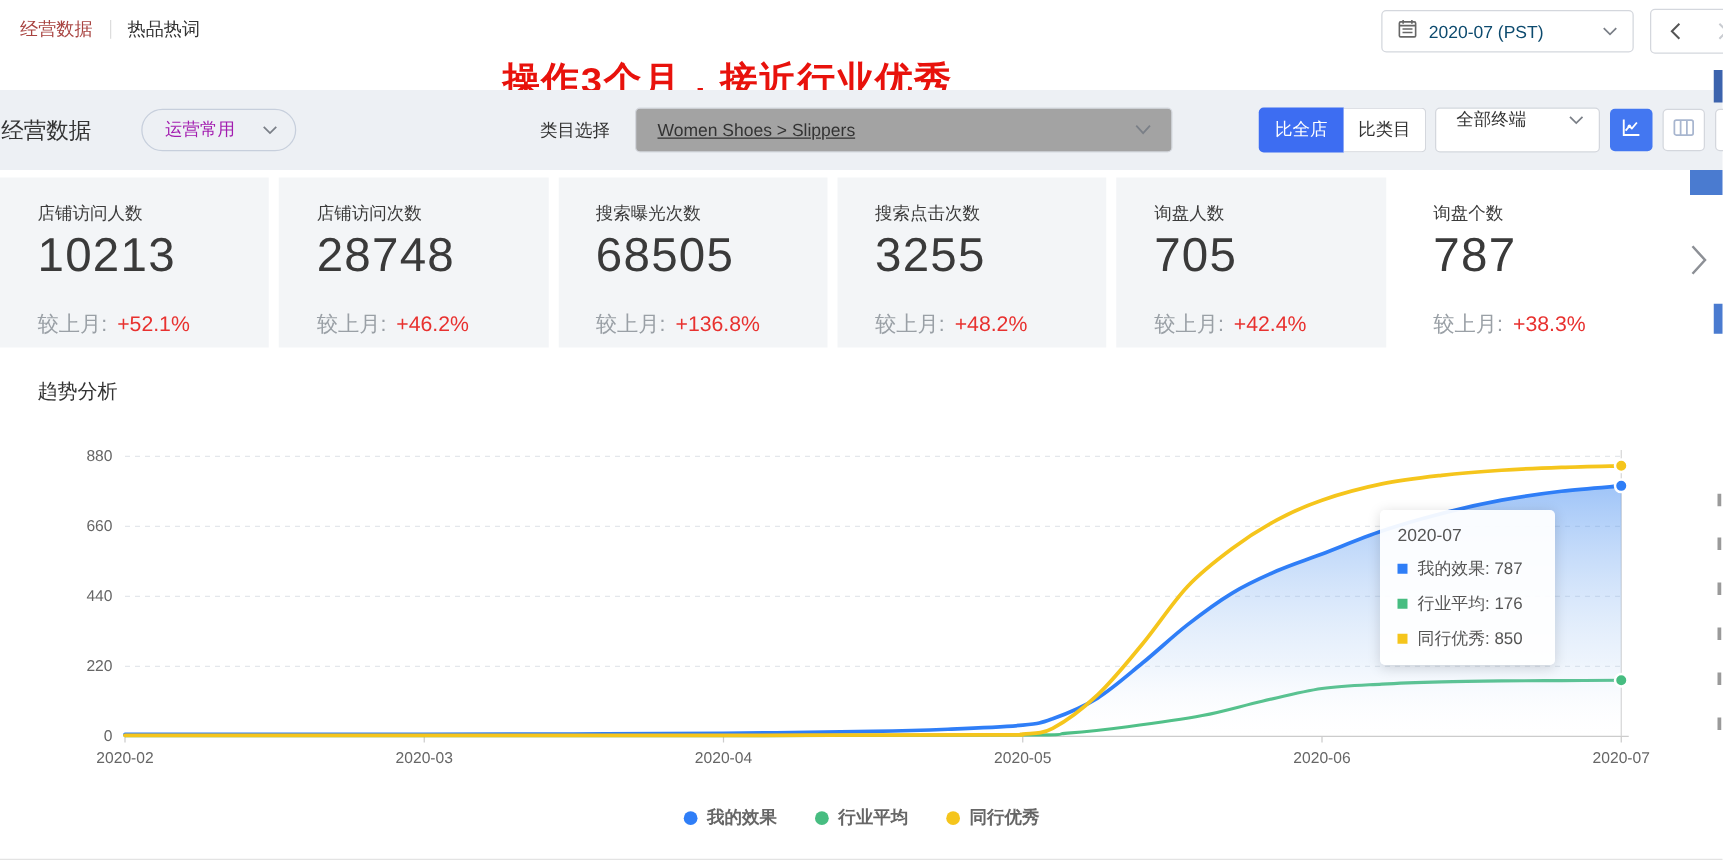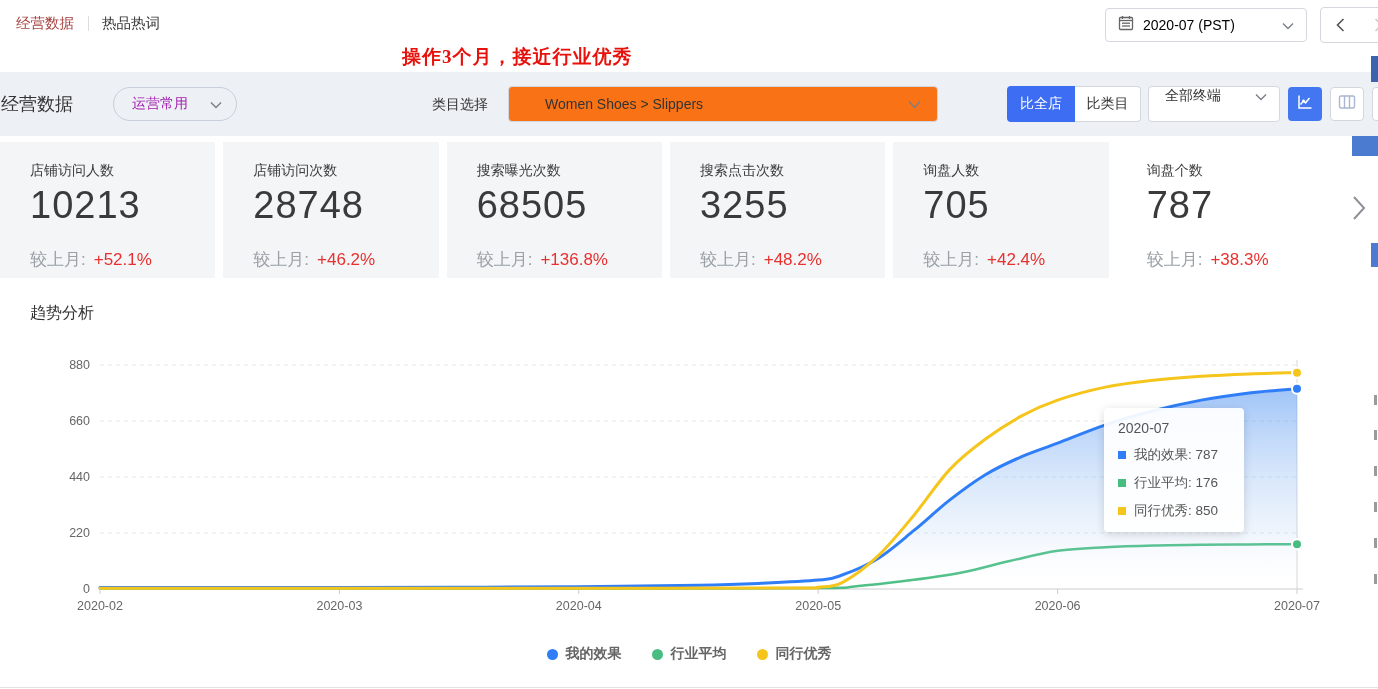--- a/index.html
+++ b/index.html
@@ -6,38 +6,38 @@
   html,body { width:1378px; height:689px; overflow:hidden; background:#fff;
     font-family:"Liberation Sans","DejaVu Sans",sans-serif; color:#333; }
   
   #topbar { position:absolute; left:0; top:0; width:1378px; height:48px; background:#fff; }
   .tab { position:absolute; top:14px; font-size:14.5px; cursor:pointer; }
   #tab-main { left:16px; color:#a84340; }
   #tab-divider { position:absolute; left:88px; top:16px; width:1px; height:15px; background:#ddd; }
   #tab-hot { left:102px; color:#333; }
   #datebox { position:absolute; left:1105px; top:8px; width:202px; height:34px; border:1px solid #d4d7dd;
     border-radius:4px; display:flex; align-items:center; padding:0 12px; background:#fff; cursor:pointer; }
-  #datebox .val { font-size:14px; color:#000000; margin-left:9px; }
+  #datebox .val { font-size:14px; color:#0c4a6e; margin-left:9px; }
   #datebox .chev { margin-left:auto; }
   #datenav { position:absolute; left:1320px; top:7px; width:78px; height:36px; border:1px solid #d4d7dd;
     border-radius:4px; display:flex; background:#fff; }
   #datenav .half { flex:1; display:flex; align-items:center; justify-content:center; cursor:pointer; }
   
-  #annotation { position:absolute; left:402px; top:44px; font-family:Liberation Serif, serif;
-    font-size:19px; font-weight:600; color:#e8120c; letter-spacing:1px; }
+  #annotation { position:absolute; left:402px; top:44px; font-family:Liberation Mono, monospace;
+    font-size:30px; font-weight:600; color:#e8120c; letter-spacing:1px; }
   
   #toolband { position:absolute; left:0; top:72px; width:1378px; height:64px; background:#edf0f4; }
   #tool-title { position:absolute; left:1px; top:20px; font-size:18px; color:#333; }
   #preset-pill { position:absolute; left:113px; top:15px; width:124px; height:34px; border:1px solid #c7cfdc;
     border-radius:17px; display:flex; align-items:center; padding:0 14px 0 18px; cursor:pointer; }
   #preset-pill .val { font-size:14px; color:#a21caf; }
   #preset-pill .chev { margin-left:auto; }
   #cat-label { position:absolute; left:432px; top:24px; font-size:14px; color:#333; }
-  #cat-select { position:absolute; left:508px; top:14px; width:430px; height:36px; background:#f97316;
-    border:1px solid #d4d7dd; border-radius:4px; display:flex; align-items:center; padding:0 16px 0 36px; cursor:pointer; }
+  #cat-select { position:absolute; left:508px; top:14px; width:430px; height:36px; background:#a3a3a3;
+    border:1px solid #d4d7dd; border-radius:4px; display:flex; align-items:center; padding:0 16px 0 17px; cursor:pointer;text-decoration:underline; }
   #cat-select .val { font-size:14px; color:#333; }
   #cat-select .chev { margin-left:auto; }
   #seg { position:absolute; left:1007px; top:14px; height:36px; display:flex; }
   .segbtn { height:36px; display:flex; align-items:center; justify-content:center; font-size:14px; cursor:pointer; }
   #seg-all { width:68px; background:#3d6df2; color:#fff; border-radius:4px 0 0 4px; }
   #seg-cat { width:66px; background:#fff; color:#333; border:1px solid #d4d7dd; border-left:none; border-radius:0 4px 4px 0; }
   #term-select { position:absolute; left:1148px; top:14px; width:132px; height:36px; background:#fff;
     border:1px solid #d4d7dd; border-radius:4px; display:flex; align-items:center; padding:0 12px 16px 16px; cursor:pointer; }
   #term-select .val { font-size:14px; color:#333; }
   #term-select .chev { margin-left:auto; }

